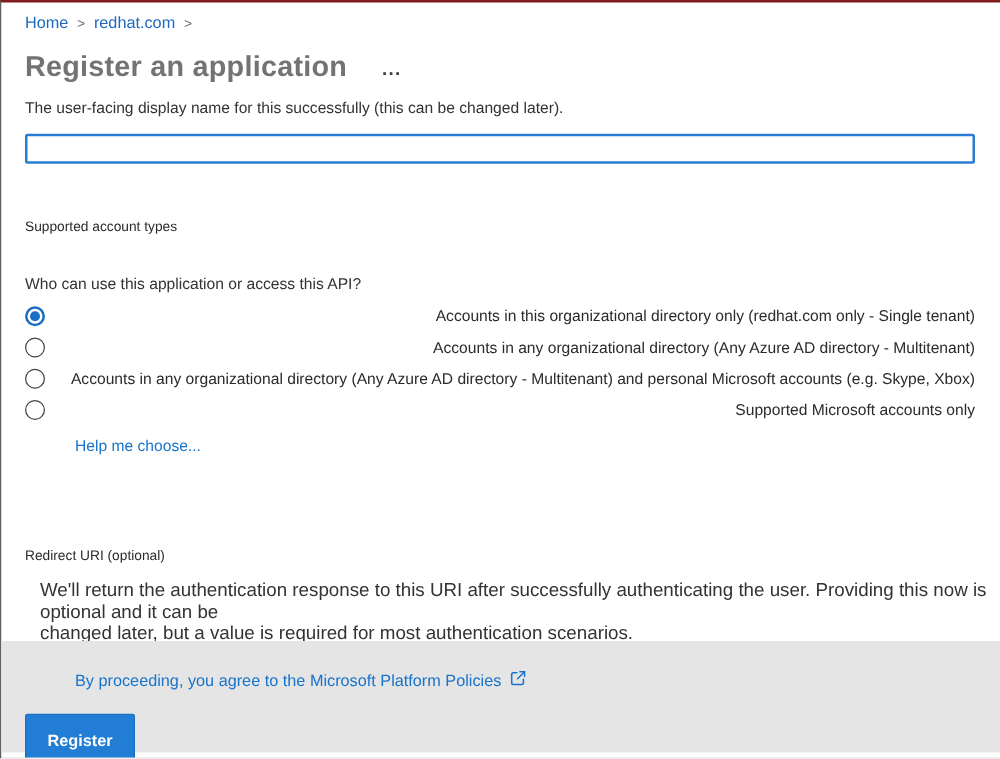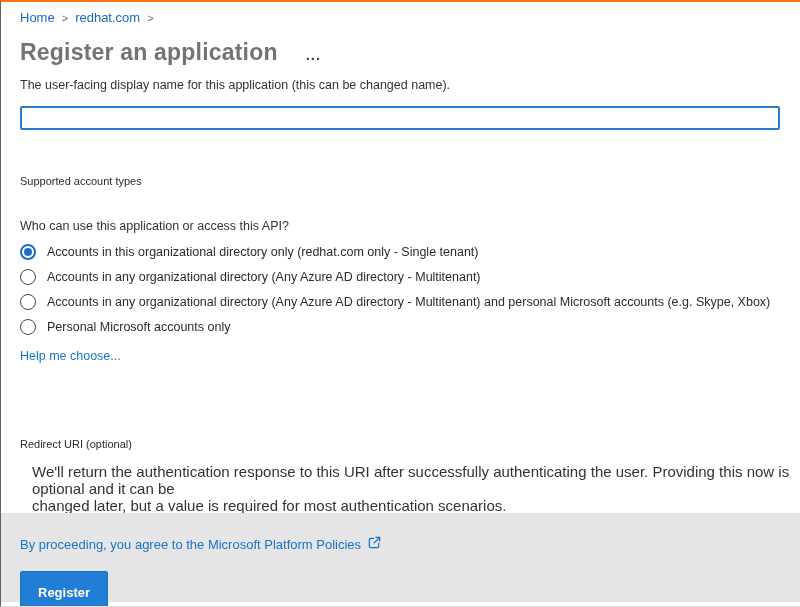--- a/index.html
+++ b/index.html
@@ -1,20 +1,20 @@
 <!DOCTYPE html>
 <html><head>
 <meta charset="utf-8">
 <style>
   * { margin:0; padding:0; box-sizing:border-box; }
   html,body { background:#fff; }
   body { font-family:"Liberation Sans", sans-serif; }
   .page {
     position:relative; width:800px; height:607px; background:#fff;
-    border-top:2px solid #f97316; border-left:1px solid #616161; border-bottom:1px solid #e0e0e0;
+    border-top:2px solid #7f1d1d; border-left:1px solid #616161; border-bottom:1px solid #e0e0e0;
     overflow:hidden;
   }
   .content { padding:8px 20px 0 19px; }
 
   .breadcrumb { font-size:13px; line-height:16px; color:#1a69bf; }
   .breadcrumb a { color:#1a69bf; text-decoration:none; cursor:pointer; }
   .breadcrumb .sep { color:#6b6b6b; margin:0 7px; font-size:11px; }
 
   .title-row { margin-top:12px; display:flex; align-items:center; }
   .page-title { font-size:23px; line-height:28px; font-weight:700; color:#737373; letter-spacing:0.2px; }
@@ -26,34 +26,34 @@
   .name-input {
     margin-top:13px; width:760px; height:24px; border:2px solid #2b7cd3; border-radius:2px;
     background:#fff; outline:none; font-size:13px; padding:0 8px; display:block;
     font-family:"Liberation Sans", sans-serif;
   }
 
   .section-heading { margin-top:41px; font-size:11px; line-height:20px; color:#2b2b2b; font-weight:400; }
   .question { margin-top:28px; font-size:12.5px; line-height:15px; color:#333; }
 
   .radio-group { margin-top:10px; }
-  .radio-row { display:flex; align-items:center; height:16px; margin-bottom:9px; cursor:pointer; }
+  .radio-row { display:flex; align-items:center; height:16px; margin-bottom:9px; cursor:pointer;justify-content:space-between; }
   .radio {
     width:16px; height:16px; border-radius:50%; border:1px solid #454545; background:#fff;
     flex:0 0 16px; position:relative; margin-right:11px;
   }
   .radio.checked { border:2px solid #1a6fc4; }
   .radio.checked::after {
     content:""; position:absolute; width:8px; height:8px; border-radius:50%;
     background:#1a6fc4; left:2px; top:2px;
   }
   .radio-label { font-size:12.5px; color:#2b2b2b; line-height:16px; white-space:nowrap; }
 
   .help-link { margin-top:14px; font-size:12.5px; line-height:15px; }
-  .help-link a, .policy a { color:#1873ca; text-decoration:none; cursor:pointer; }
+  .help-link a, .policy a { color:#1873ca; text-decoration:none; cursor:pointer;margin-left:40px; }
 
   .redirect-heading { margin-top:70px; }
   .redirect-desc { margin-top:9px; font-size:15px; line-height:17px; color:#333; width:770px;margin-left:12px; }
 
   .footer {
     position:absolute; left:0; right:0; bottom:4px; height:89px; background:#e5e5e5;
     border-top:1px solid #e3e3e3; padding:21px 20px 0 19px;
   }
   .policy { font-size:13px; line-height:16px; display:flex; align-items:center; }
   .ext-icon { margin-left:6px; display:inline-block; }
@@ -71,42 +71,42 @@
 
     <div class="breadcrumb">
       <a>Home</a><span class="sep">&gt;</span><a>redhat.com</a><span class="sep">&gt;</span>
     </div>
 
     <div class="title-row">
       <h1 class="page-title">Register an application</h1>
       <span class="title-ellipsis">...</span>
     </div>
 
-    <div class="hint">The user-facing display name for this application (this can be changed name).</div>
+    <div class="hint">The user-facing display name for this successfully (this can be changed later).</div>
     <input class="name-input" type="text" value="" style="">
 
     <h2 class="section-heading">Supported account types</h2>
     <div class="question">Who can use this application or access this API?</div>
 
     <div class="radio-group">
       <div class="radio-row">
         <span class="radio checked" role="radio" aria-checked="true"></span>
         <span class="radio-label">Accounts in this organizational directory only (redhat.com only - Single tenant)</span>
       </div>
       <div class="radio-row">
         <span class="radio" role="radio" aria-checked="false"></span>
         <span class="radio-label">Accounts in any organizational directory (Any Azure AD directory - Multitenant)</span>
       </div>
       <div class="radio-row">
         <span class="radio" role="radio" aria-checked="false"></span>
         <span class="radio-label">Accounts in any organizational directory (Any Azure AD directory - Multitenant) and personal Microsoft accounts (e.g. Skype, Xbox)</span>
       </div>
       <div class="radio-row">
         <span class="radio" role="radio" aria-checked="false"></span>
-        <span class="radio-label">Personal Microsoft accounts only</span>
+        <span class="radio-label">Supported Microsoft accounts only</span>
       </div>
     </div>
 
     <div class="help-link">
       <a>Help me choose...</a>
     </div>
 
     <h2 class="section-heading redirect-heading">Redirect URI (optional)</h2>
     <div class="redirect-desc">
       <div>We'll return the authentication response to this URI after successfully authenticating the user. Providing this now is optional and it can be</div>

